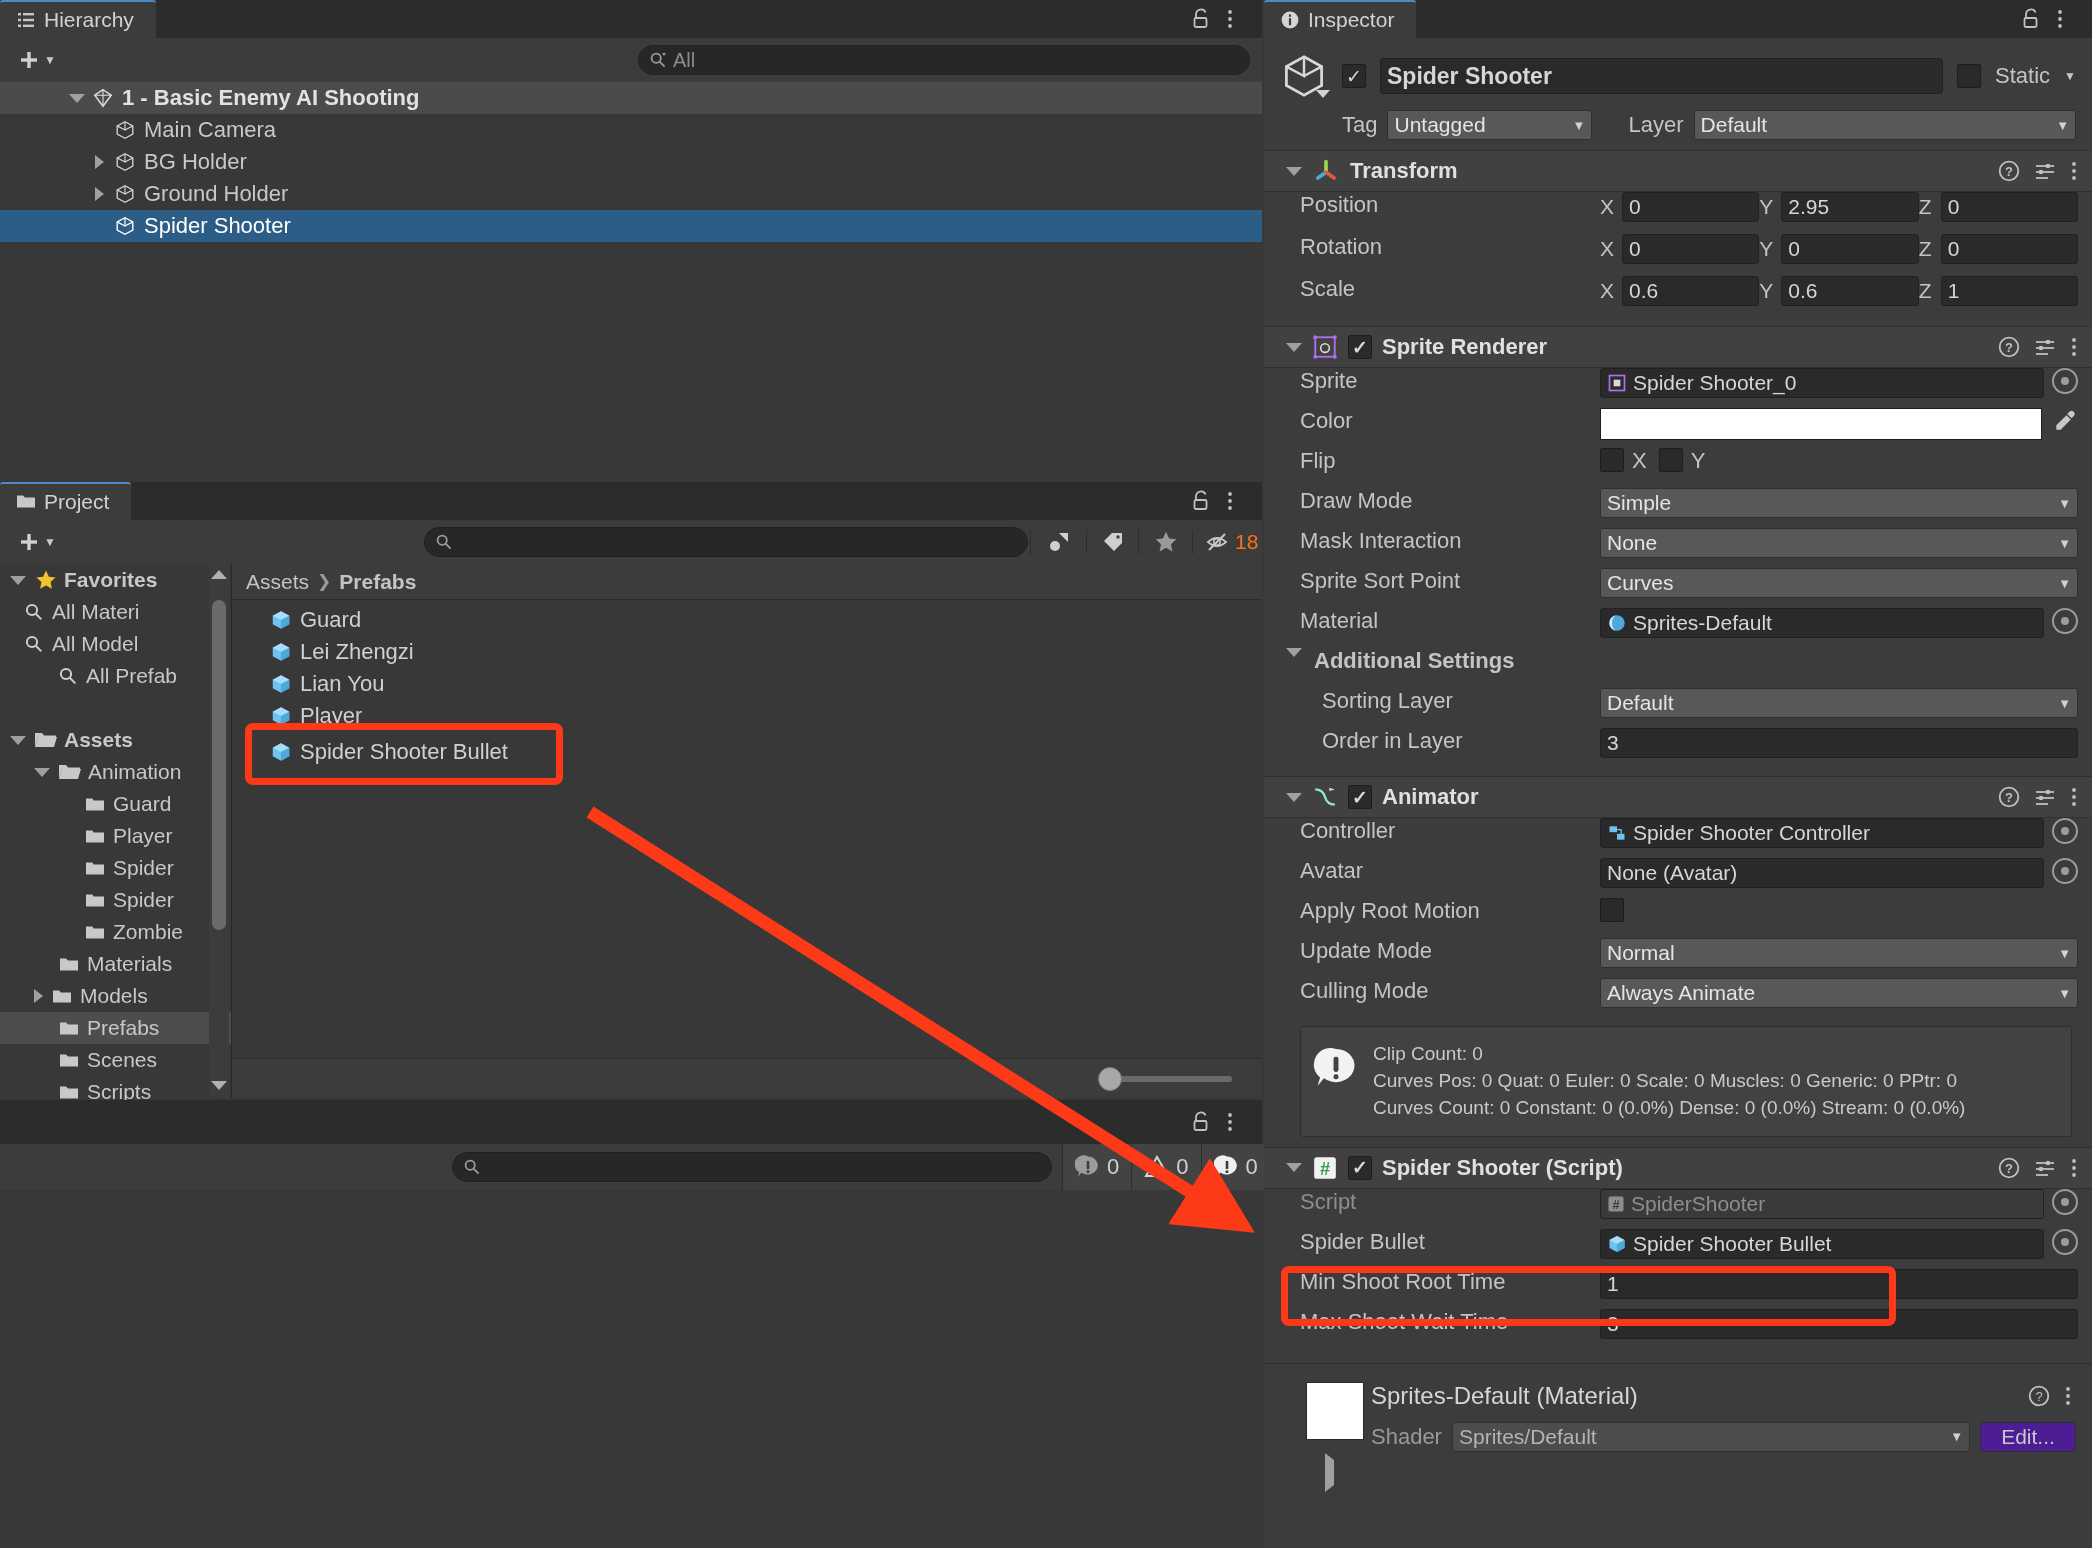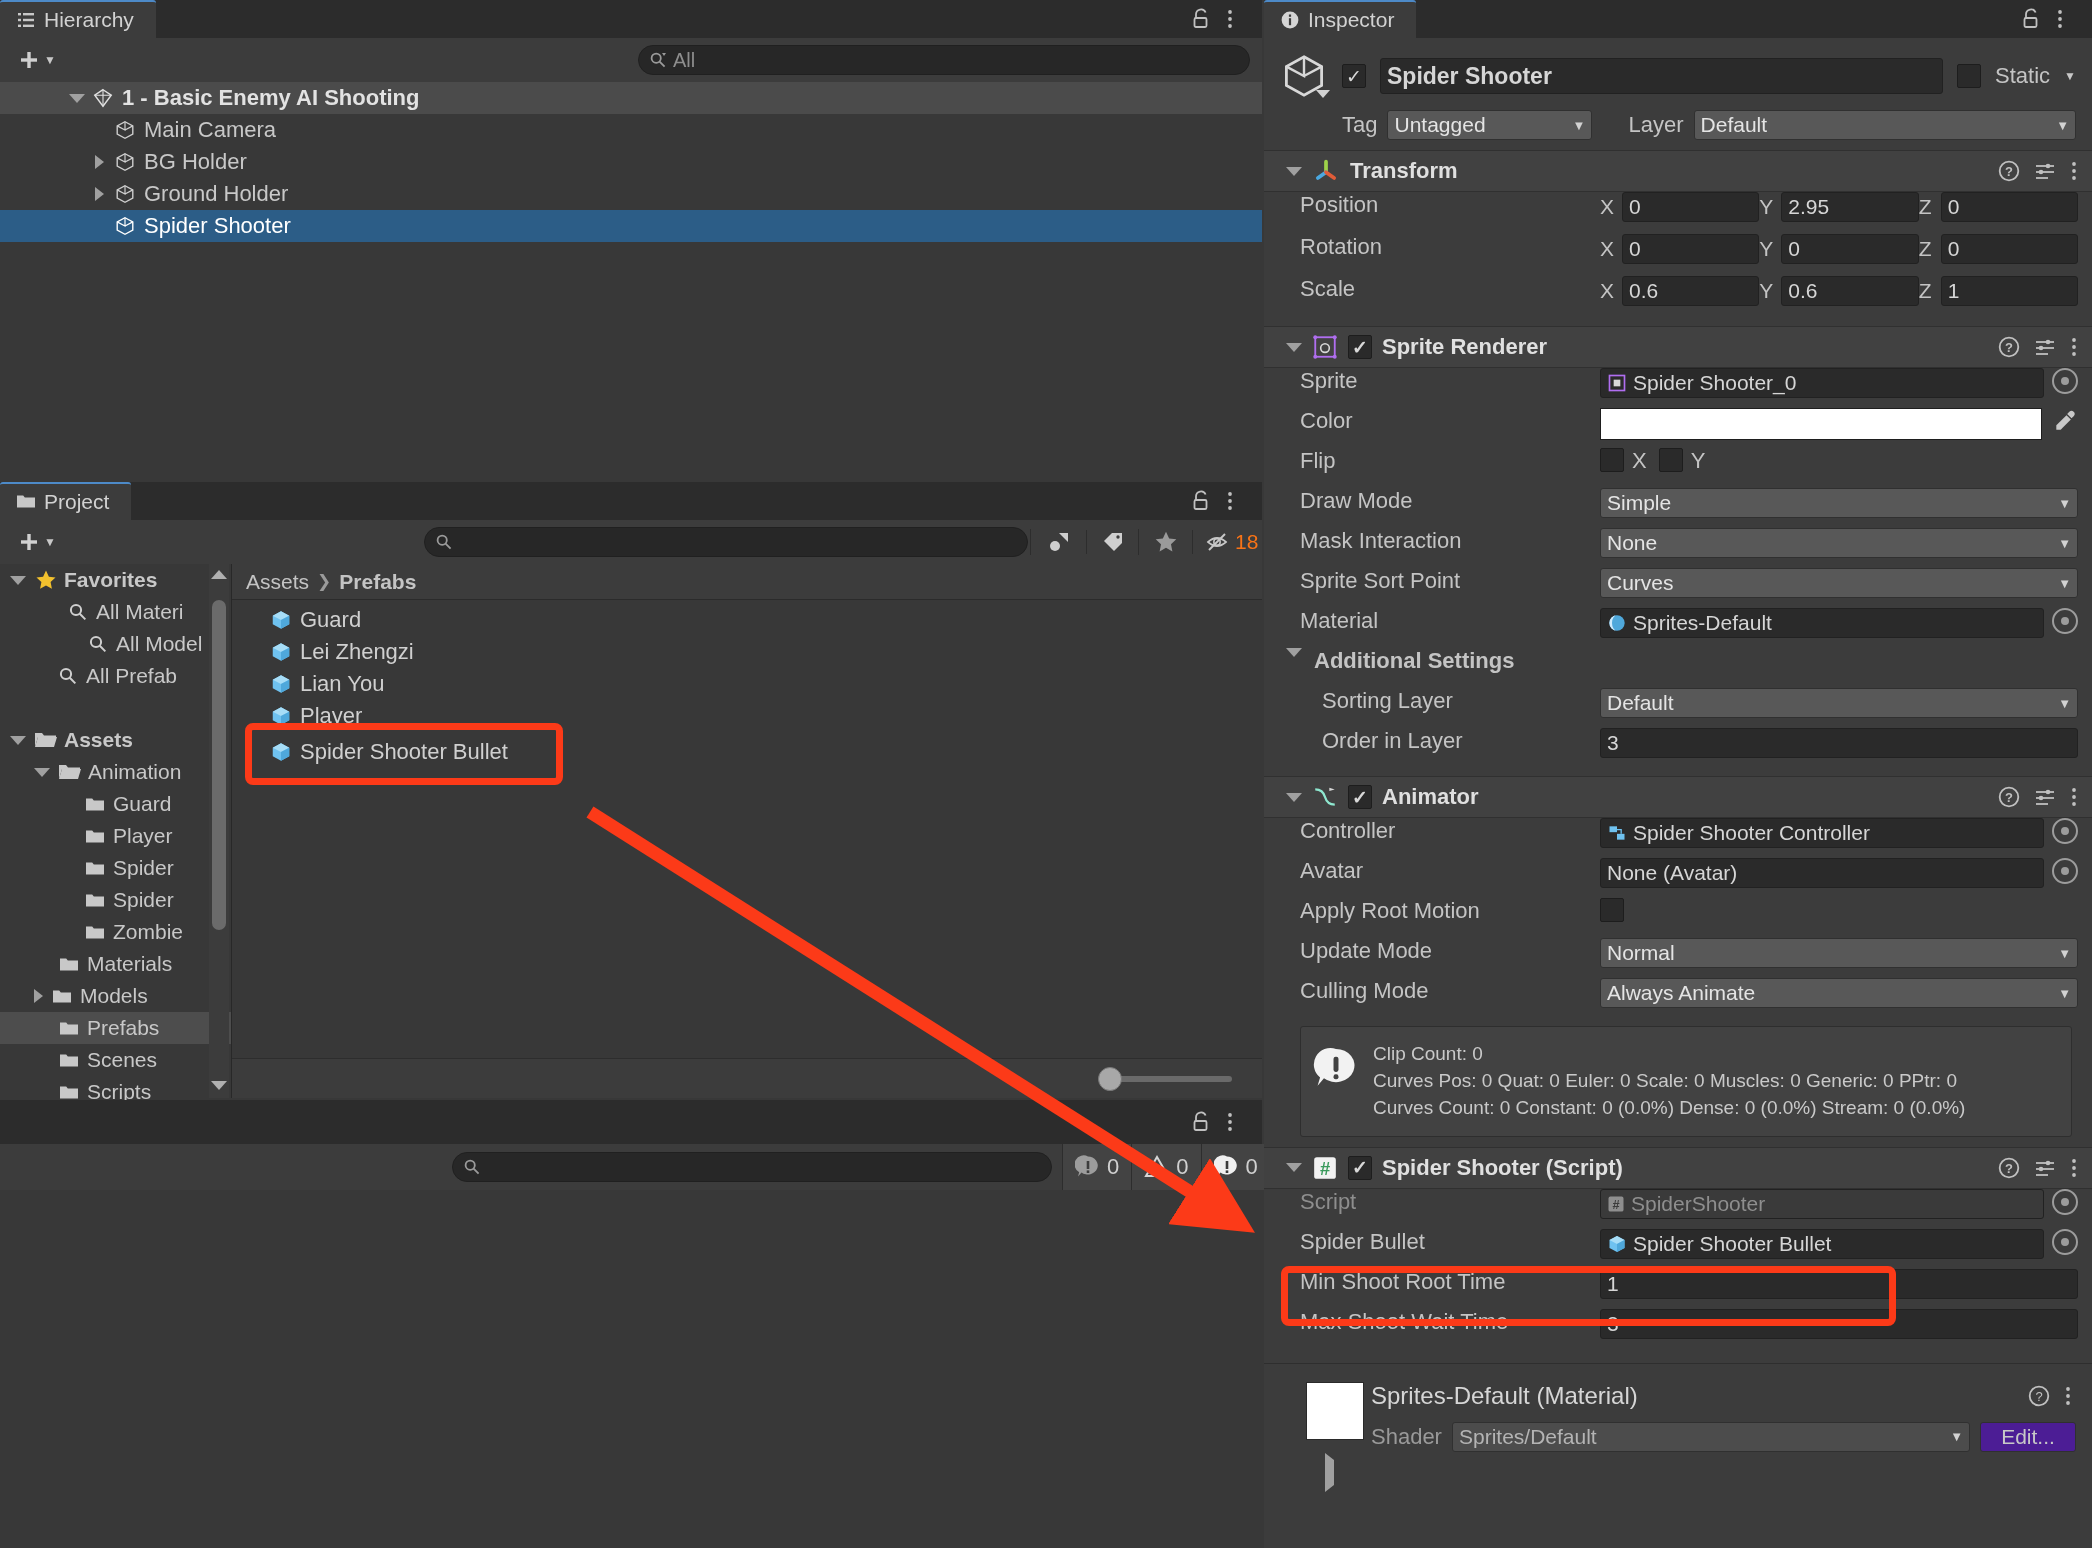--- a/index.html
+++ b/index.html
@@ -308,30 +308,30 @@
     <div class="proj-left">
       <div class="ptrow" style="padding-left:10px;">
         <span class="tri"></span>
         <span style="margin:0 6px 0 8px;">
           <svg width="24" height="24" viewBox="0 0 24 24">
               <path d="M12 2.6 l2.9 6.1 6.6.8 -4.9 4.6 1.3 6.6 -5.9-3.3 -5.9 3.3 1.3-6.6 -4.9-4.6 6.6-.8 Z" fill="#f2c12e"></path>
             </svg>
         </span>
         <b>Favorites</b>
       </div>
-      <div class="ptrow" style="padding-left:68px;">
+      <div class="ptrow" style="padding-left:24px;">
         <span style="margin-right:8px;">
             <svg width="20" height="20" viewBox="0 0 18 18">
               <circle cx="7.2" cy="7.2" r="4.6" stroke="#cfcfcf" stroke-width="1.8" fill="none"></circle>
               <line x1="10.6" y1="10.6" x2="15.6" y2="15.6" stroke="#cfcfcf" stroke-width="1.8"></line>
             </svg>
           </span>
         <span>All Materi</span>
       </div>
-      <div class="ptrow" style="padding-left:88px;">
+      <div class="ptrow" style="padding-left:24px;">
         <span style="margin-right:8px;">
             <svg width="20" height="20" viewBox="0 0 18 18">
               <circle cx="7.2" cy="7.2" r="4.6" stroke="#cfcfcf" stroke-width="1.8" fill="none"></circle>
               <line x1="10.6" y1="10.6" x2="15.6" y2="15.6" stroke="#cfcfcf" stroke-width="1.8"></line>
             </svg>
           </span>
         <span>All Model</span>
       </div>
       <div class="ptrow" style="padding-left:58px;">
         <span style="margin-right:8px;">

